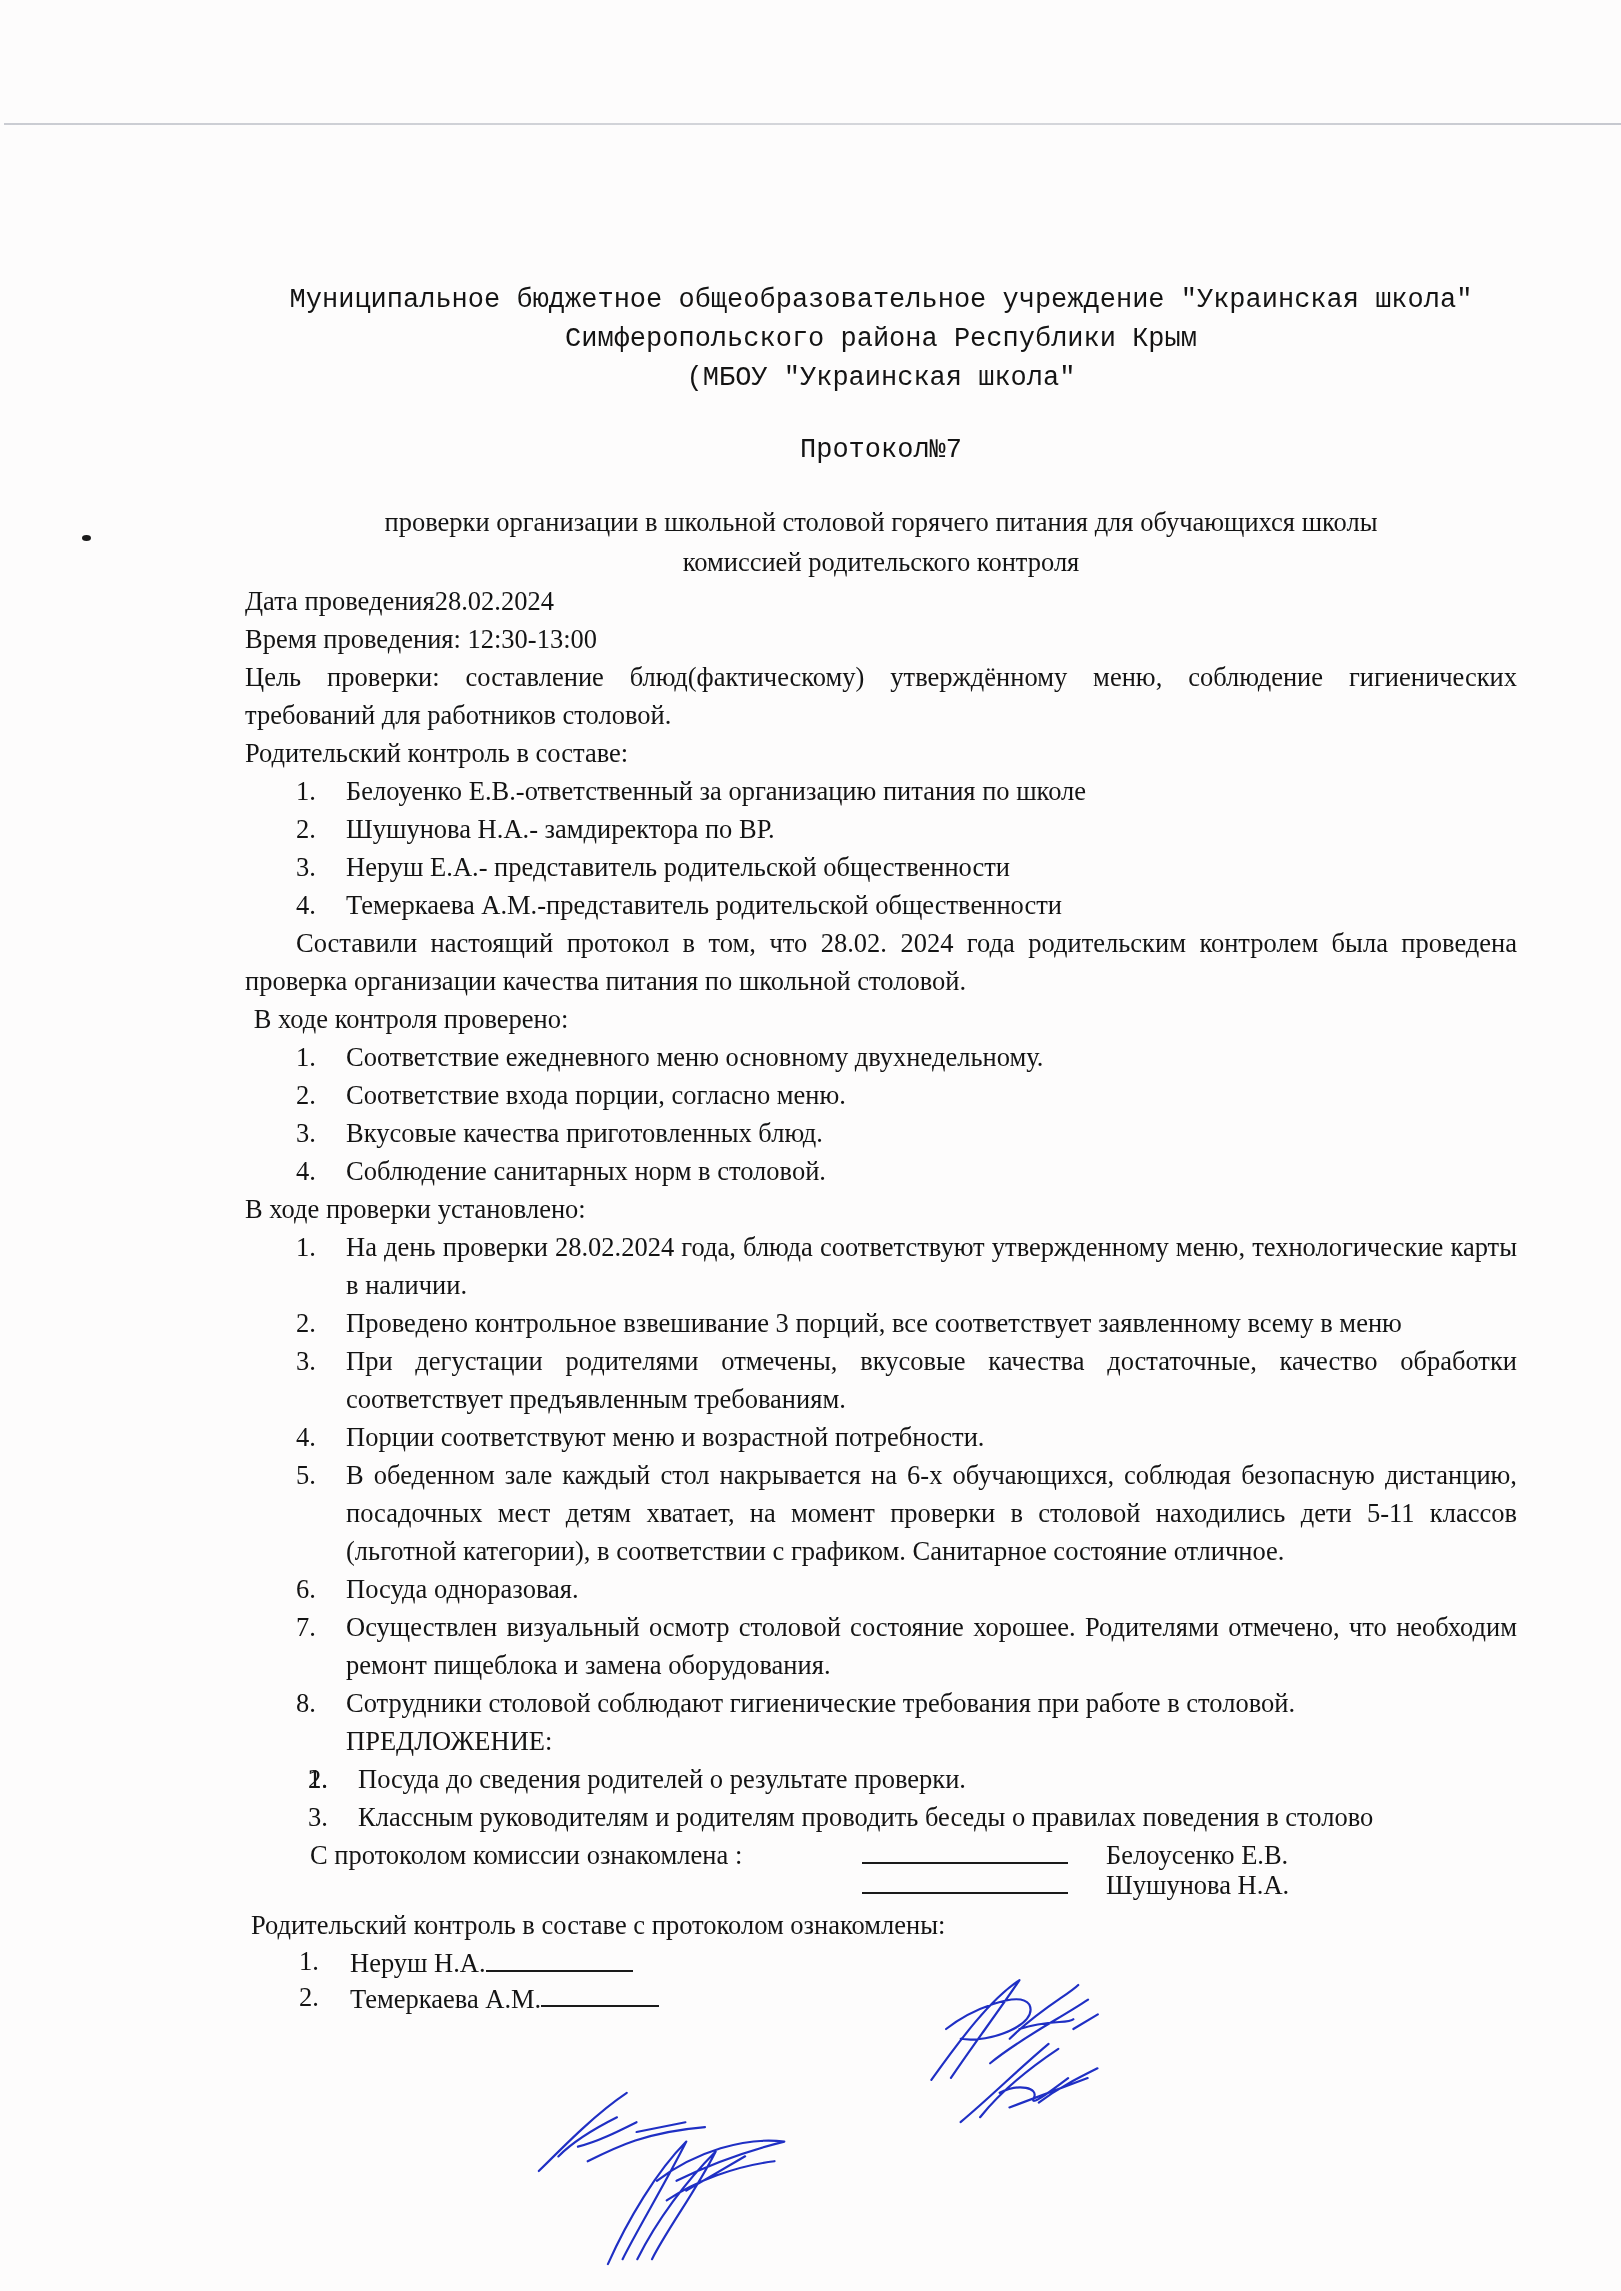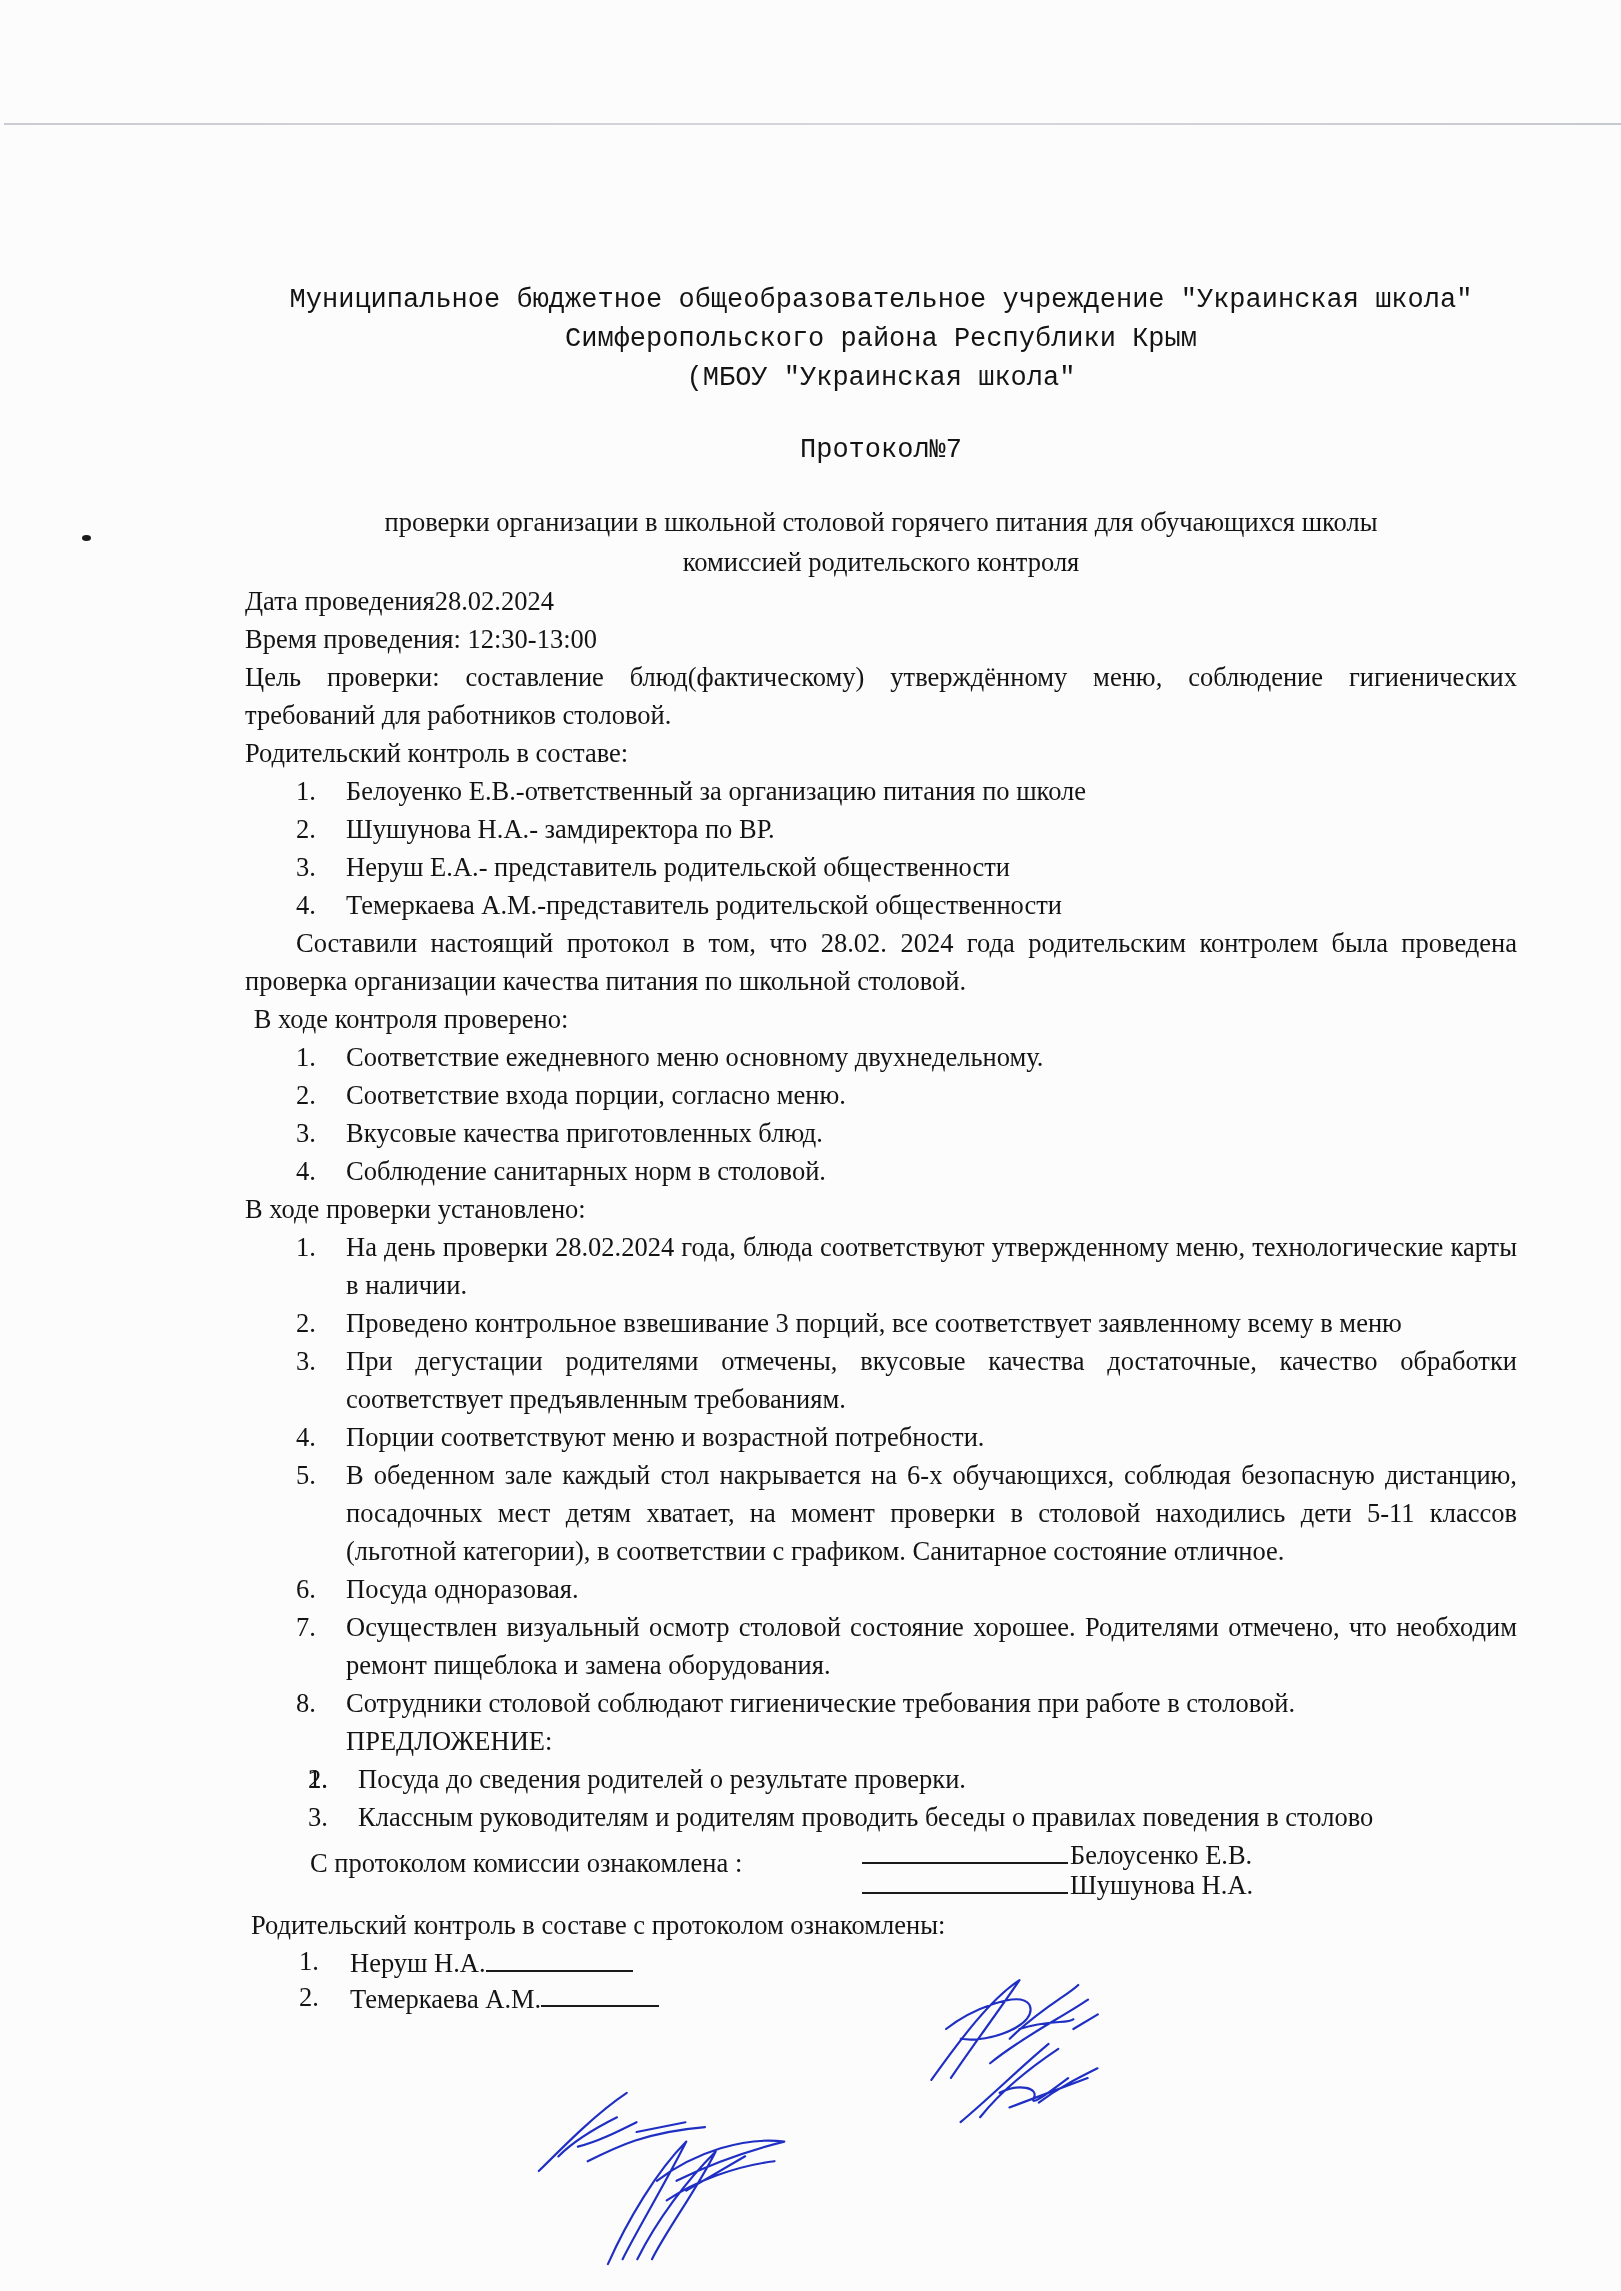--- a/index.html
+++ b/index.html
@@ -31,26 +31,26 @@
   ol li { position: relative; padding-left: 101px; }
   ol li .num { position: absolute; left: 51px; top: 0; }
   ol.wide li { padding-left: 101px; }
   ol.prop li { padding-left: 113px; }
   ol.prop li .num { left: 63px; }
   ol.sign li { padding-left: 105px; }
   ol.sign li .num { left: 54px; }
   .just-li { text-align: justify; text-align-last: left; }
   .pre-label { padding-left: 101px; }
   .ack-row { position: relative; height: 38px; }
-  .ack-label { position: absolute; left: 65px; top: 8px; }
+  .ack-label { position: absolute; left: 65px; top: 0; }
   .sig-line {
     display: inline-block; border-bottom: 2px solid #1a1a1a; height: 25.5px; vertical-align: baseline;
   }
   .ack-line { position: absolute; top: 0; }
-  .name-after { position: absolute; top: 0; }
+  .name-after { position: absolute; top: 0; margin-left: 36px; }
   .sig { position: absolute; pointer-events: none; }
   .sig path { fill: none; stroke: #1f2fc4; stroke-width: 2.2; stroke-linecap: round; stroke-linejoin: round; }
 </style>
 </head>
 <body>
 
 <div class="scan-line"></div>
 <div class="speck" style="left:82px;top:535px;width:8.8px;height:5.9px;"></div>
 
 <div class="page">

